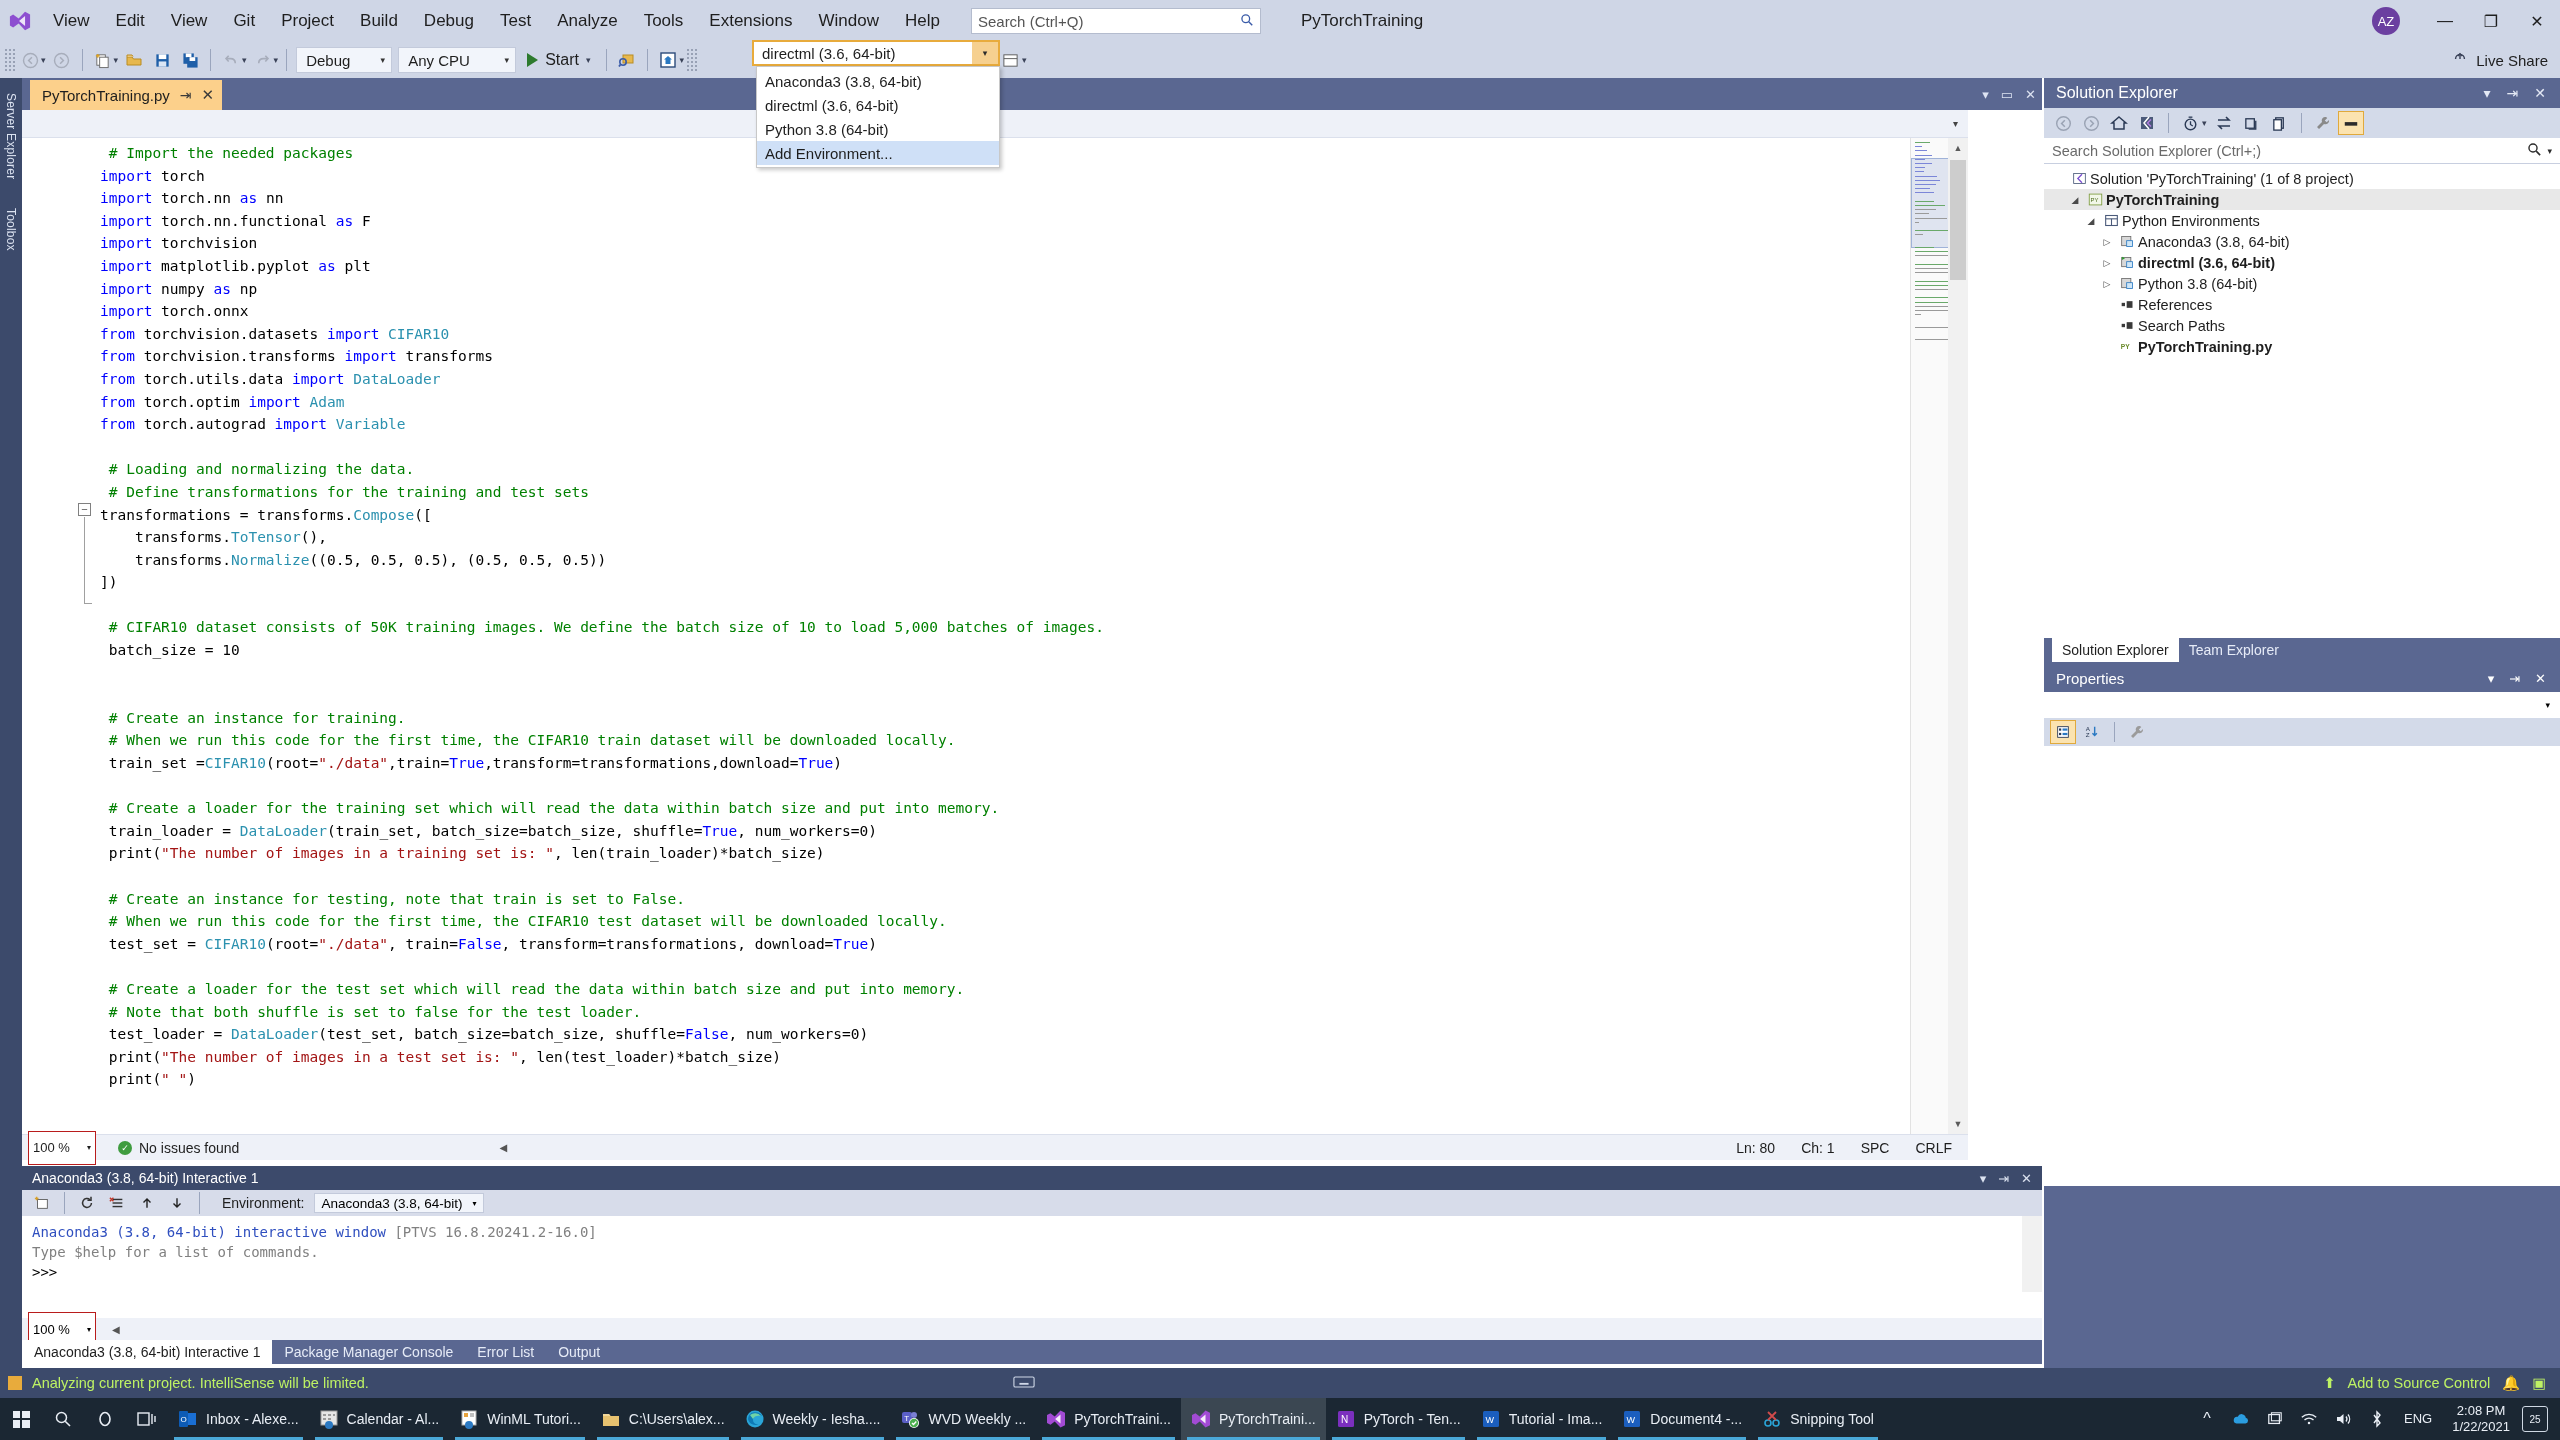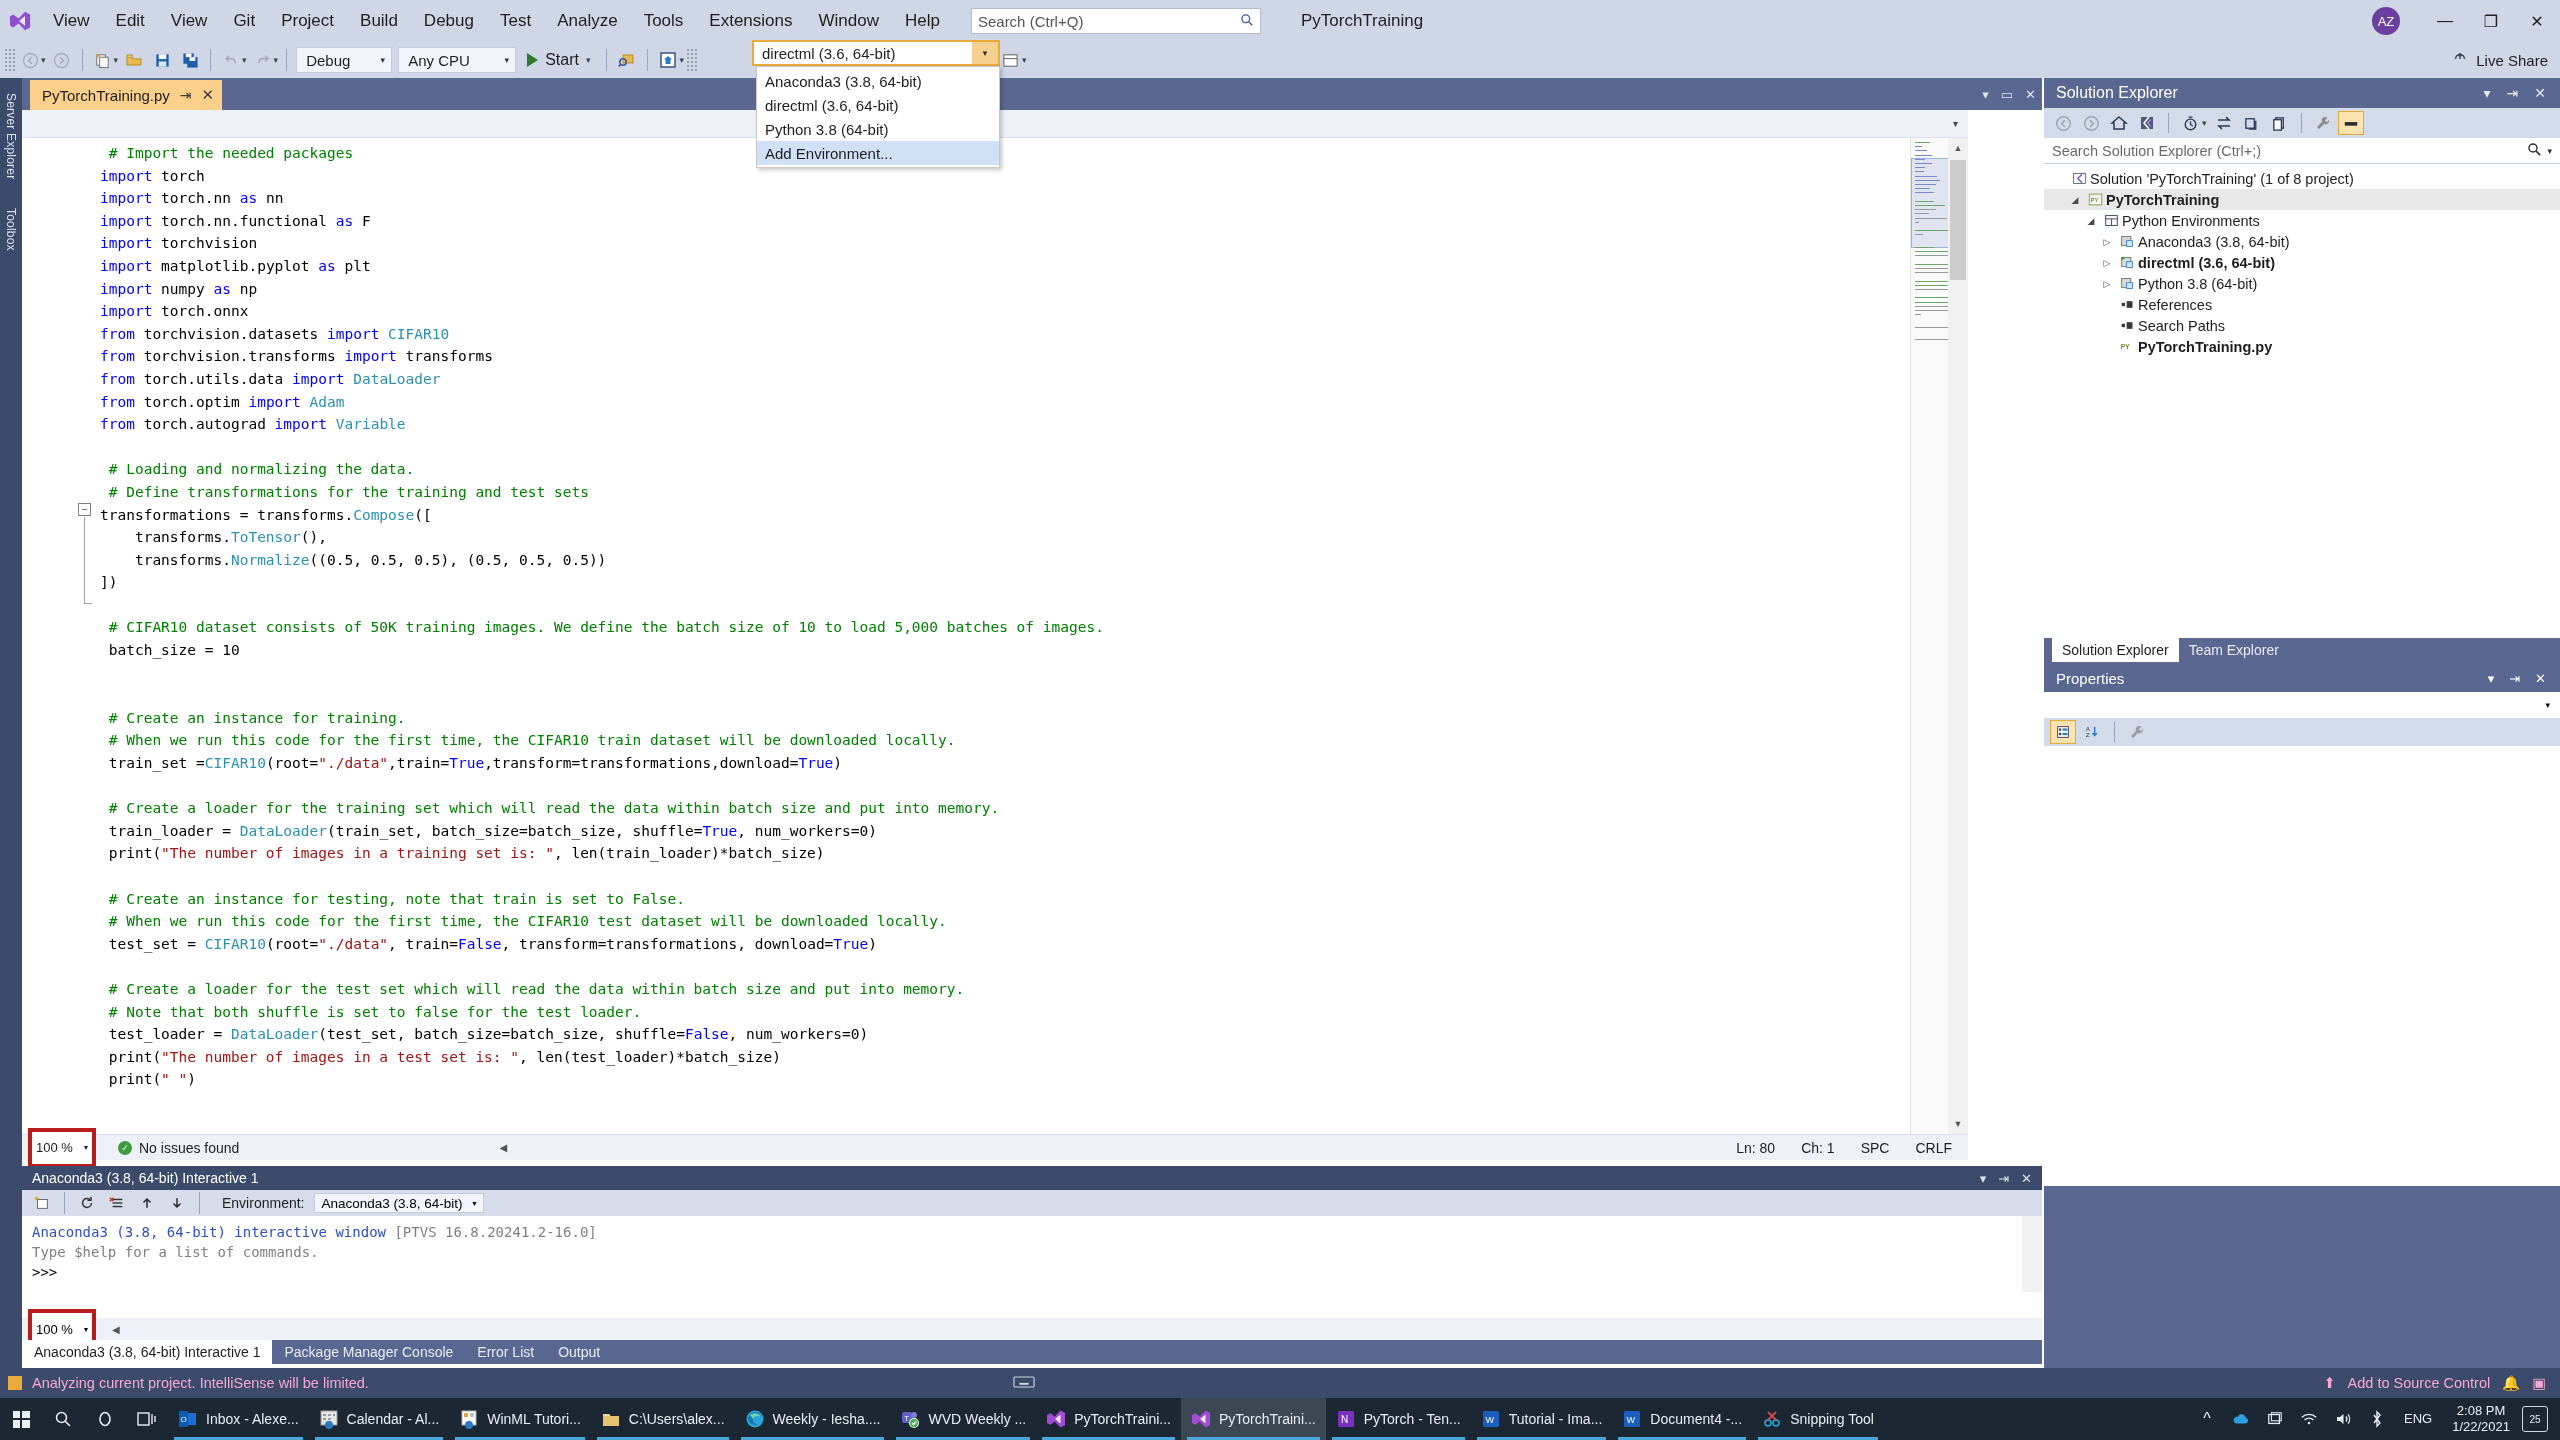--- a/index.html
+++ b/index.html
@@ -134,21 +134,21 @@
     display: flex; align-items: center; justify-content: center; font-size: 9px; color: #5a5a5a; }
   .vscroll .up { top: 0; } .vscroll .dn { bottom: 0; }
   .vs-thumb { position: absolute; left: 2px; top: 22px; width: 16px; height: 120px; background: #cdcdcd; }
 
   
   .edstatus {
     position: absolute; left: 22px; top: 1134px; width: 1946px; height: 26px;
     background: #eef1f8; border-top: 1px solid #dbe0ec; display: flex; align-items: center;
     font-size: 14px; color: #1e1e1e;
   }
-  .zoomsel { margin-left: 6px; width: 68px; height: 20px; background: #ffffff; border: 4px solid #b91c1c;
+  .zoomsel { margin-left: 6px; width: 68px; height: 20px; background: #ffffff; border: 1px solid #b91c1c;
     display: flex; align-items: center; padding: 16px 4px; font-size: 13px; }
   .zoomsel .za { margin-left: auto; font-size: 8px; }
   .ok-badge { display: flex; align-items: center; margin-left: 22px; font-size: 14px; }
   .ok-circle { width: 14px; height: 14px; border-radius: 50%; background: #3f9c3f; color: #fff;
     font-size: 9px; display: flex; align-items: center; justify-content: center; margin-right: 7px; }
   .edstatus-right { margin-left: auto; display: flex; align-items: center; gap: 26px; padding-right: 16px; }
 
   
   .iwin { position: absolute; left: 22px; top: 1166px; width: 2020px; height: 152px; background: #fff; }
   .iwin-title { height: 24px; background: #3c4a6b; color: #ffffff; display: flex; align-items: center;
@@ -200,21 +200,21 @@
   .props-head .ctrls { margin-left: auto; display: flex; gap: 15px; padding-right: 14px; font-size: 13px; }
   .props-sel { height: 26px; background: #ffffff; display: flex; align-items: center; }
   .props-sel .pa { margin-left: auto; margin-right: 10px; font-size: 9px; }
   .props-tb { height: 28px; background: #d3dae9; display: flex; align-items: center; padding-left: 6px; gap: 3px; }
   .props-tb .pb { width: 26px; height: 24px; display: flex; align-items: center; justify-content: center; }
   .props-tb .pb.sel { background: #fbe3b0; border: 1px solid #e0a93c; }
   .props-body { background: #ffffff; height: 440px; }
 
   
   .appstatus { position: absolute; left: 0; top: 1368px; width: 2560px; height: 30px;
-    background: #3c4a6b; color: #f9a8d4; display: flex; align-items: center; font-size: 14.5px; }
+    background: #3c4a6b; color: #bef264; display: flex; align-items: center; font-size: 14.5px; }
   .appstatus .left { display: flex; align-items: center; padding-left: 8px; gap: 10px; }
   .flagsq { width: 14px; height: 14px; background: #e8ab3c; }
   .appstatus .mid { margin-left: auto; margin-right: auto; }
   .appstatus .right { margin-left: auto; display: flex; align-items: center; gap: 12px; padding-right: 14px; }
 
   
   .taskbar { position: absolute; left: 0; top: 1398px; width: 2560px; height: 42px;
     background: #1b2733; display: flex; align-items: center; }
   .tbi { height: 42px; display: flex; align-items: center; padding: 0 10px; position: relative;
     color: #e9eef5; font-size: 14px; gap: 8px; white-space: nowrap; }

